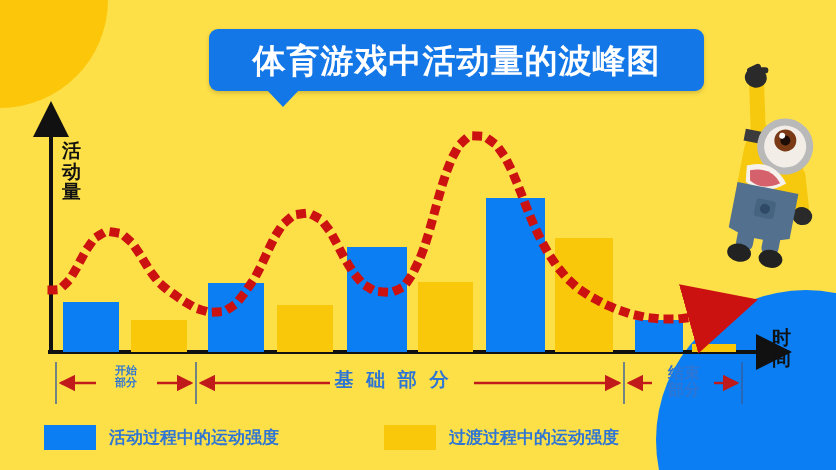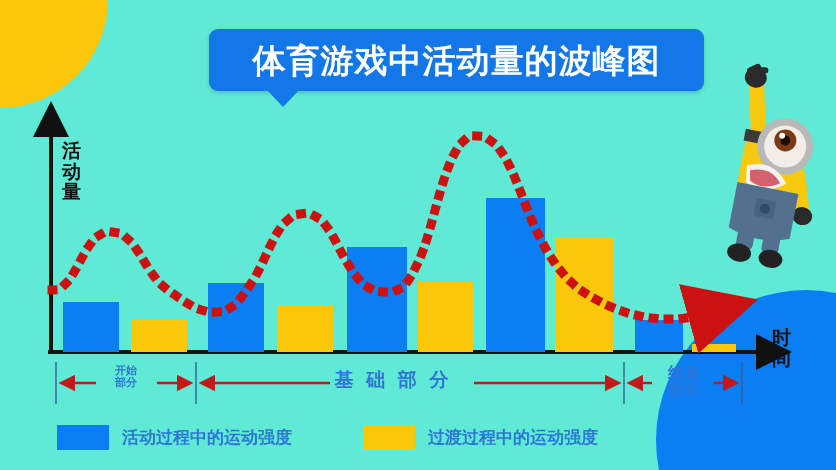--- a/index.html
+++ b/index.html
@@ -5,21 +5,21 @@
   * { box-sizing: border-box; margin: 0; padding: 0; }
   html, body {
     width: 836px; height: 470px;
     background: #ffffff;
     font-family: "DejaVu Sans", "Liberation Sans", sans-serif;
     overflow: hidden;
   }
   #stage {
     position: relative;
     width: 836px; height: 470px;
-    background: #5eead4;
+    background: #fde047;
     overflow: hidden;
   }
 
   
   .corner-tl {
     position: absolute;
     left: -108px; top: -108px;
     width: 216px; height: 216px;
     border-radius: 50%;
     background: #FCC60B;
@@ -108,22 +108,22 @@
     left: 44px; top: 425px;
     width: 600px; height: 28px;
   }
   .legend-item {
     position: absolute;
     display: flex;
     align-items: center;
     gap: 13px;
     top: 0;
   }
-  .legend-item.item-0 { left: 13px; }
-  .legend-item.item-1 { left: 319px; }
+  .legend-item.item-0 { left: 0px; }
+  .legend-item.item-1 { left: 340px; }
   .legend-swatch {
     width: 52px; height: 25px;
     flex: none;
   }
   .legend-text {
     color: #2E75D4;
     font-size: 17px;
     font-weight: bold;
     white-space: nowrap;
     letter-spacing: 0px;

